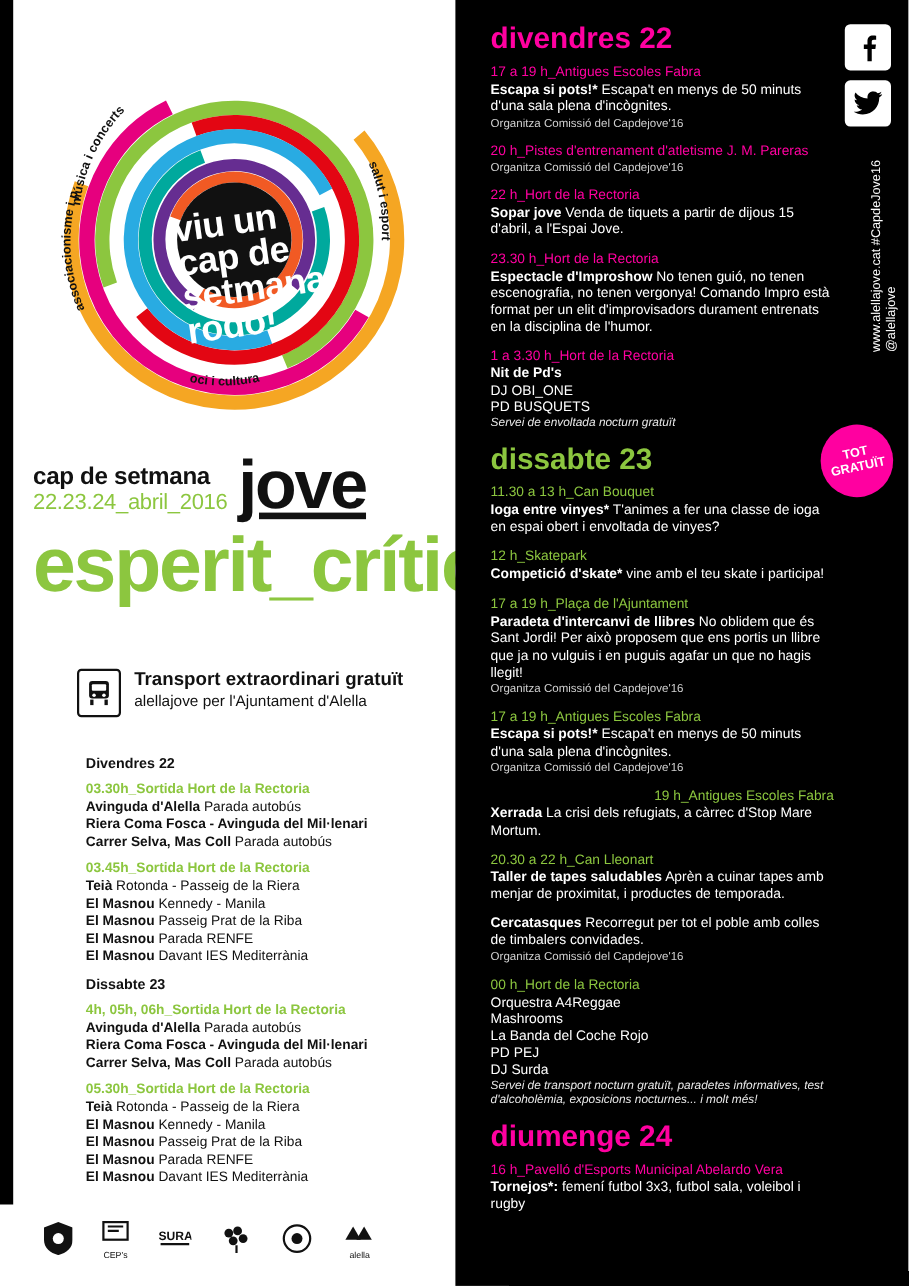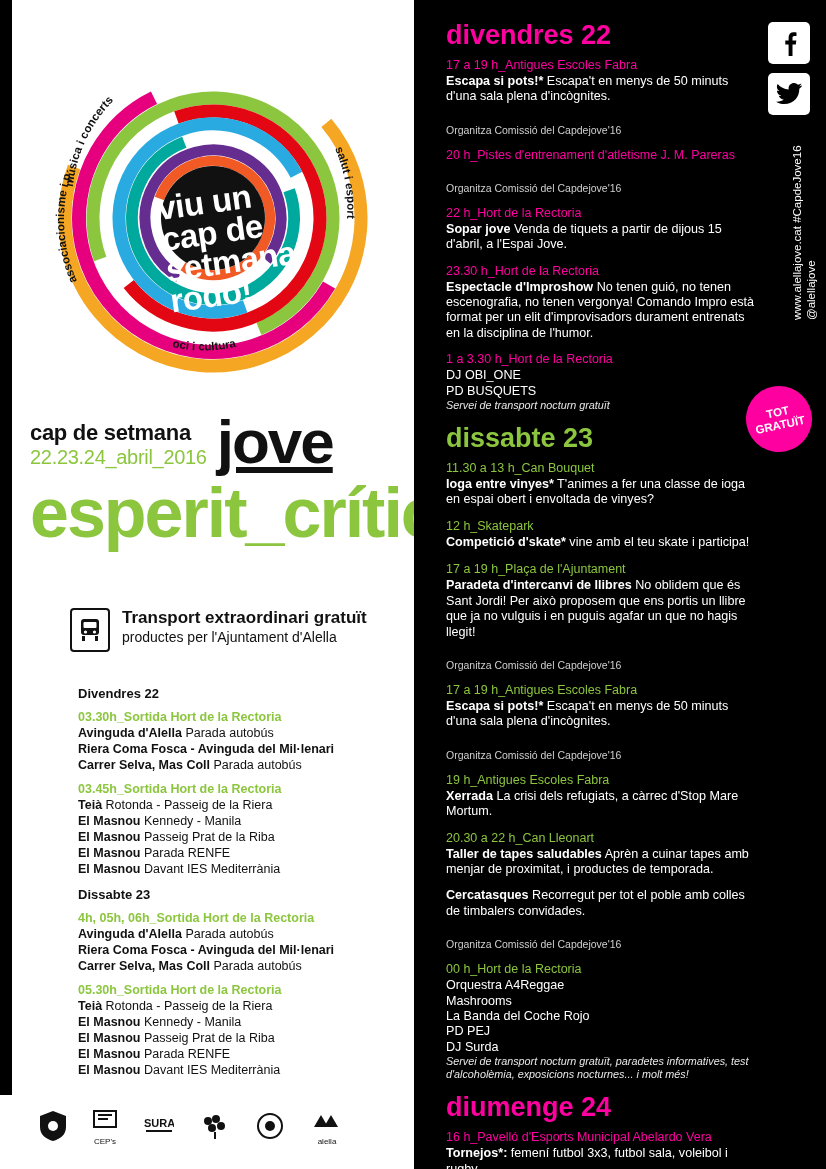--- a/index.html
+++ b/index.html
@@ -87,21 +87,21 @@
     width: 412px; height:1169px; background:#000; color:#fff; position:relative;
     padding: 14px 0 0 0;
   }
   .right-inner { padding-left:32px; padding-right:68px; }
   .day-title { font-size:27px; font-weight:bold; color:#ff00a0; line-height:30px; margin:6px 0 8px 0; }
   .day-title.green { color:#8cc63f; }
   .ev { margin-bottom:11px; }
   .ev-when { color:#ff00a0; font-size:12.5px; line-height:15px; margin-bottom:1px; }
   .ev-body { font-size:12.6px; line-height:15.4px; color:#fff; }
   .ev-body b { font-weight:bold; }
-  .ev-org { font-size:10.5px; color:#cfcfcf; line-height:13px; margin-top:19px; }
+  .ev-org { font-size:10.5px; color:#cfcfcf; line-height:13px; margin-top:1px; }
   .ev-list { font-size:12.6px; line-height:15.4px; }
   .ev-note { font-size:10.8px; font-style:italic; color:#e8e8e8; line-height:13px; }
 
   
   .social { position:absolute; right:14px; top:22px; width:44px; }
   .sq {
     width:42px; height:42px; background:#fff; border-radius:5px;
     display:flex; align-items:center; justify-content:center;
     margin-bottom:9px; color:#000;
   }
@@ -186,21 +186,21 @@
           <rect x="3" y="2" width="18" height="16" rx="3" fill="#111"></rect>
           <rect x="5.5" y="5" width="13" height="6" rx="1" fill="#fff"></rect>
           <circle cx="7.5" cy="15" r="1.6" fill="#fff"></circle>
           <circle cx="16.5" cy="15" r="1.6" fill="#fff"></circle>
           <rect x="4" y="19" width="3" height="5" fill="#111"></rect>
           <rect x="17" y="19" width="3" height="5" fill="#111"></rect>
         </svg>
       </div>
       <div class="transport-text">
         <div class="transport-title">Transport extraordinari gratuït</div>
-        <div class="transport-sub">productes per l'Ajuntament d'Alella</div>
+        <div class="transport-sub">alellajove per l'Ajuntament d'Alella</div>
       </div>
     </div>
 
     <div class="schedule" id="schedule">
         <div class="sch-day">Divendres 22</div>
         <div class="sch-head">03.30h_Sortida Hort de la Rectoria</div>
         <div class="sch-line"><b>Avinguda d'Alella</b> Parada autobús</div>
         <div class="sch-line"><b>Riera Coma Fosca - Avinguda del Mil·lenari</b></div>
         <div class="sch-line"><b>Carrer Selva, Mas Coll</b> Parada autobús</div>
         <div class="sch-head">03.45h_Sortida Hort de la Rectoria</div>
@@ -268,23 +268,24 @@
         <div class="ev">
           <div class="ev-when" style="color: rgb(255, 0, 160);">22 h_Hort de la Rectoria</div>
           <div class="ev-body"><b>Sopar jove</b> Venda de tiquets a partir de dijous 15 d'abril, a l'Espai Jove.</div>
         </div>
         <div class="ev">
           <div class="ev-when" style="color: rgb(255, 0, 160);">23.30 h_Hort de la Rectoria</div>
           <div class="ev-body"><b>Espectacle d'Improshow</b> No tenen guió, no tenen escenografia, no tenen vergonya! Comando Impro està format per un elit d'improvisadors durament entrenats en la disciplina de l'humor.</div>
         </div>
         <div class="ev">
           <div class="ev-when" style="color: rgb(255, 0, 160);">1 a 3.30 h_Hort de la Rectoria</div>
+          <div class="ev-body"><b>Nit de Pd's</b></div>
           <div class="ev-list">DJ OBI_ONE</div>
           <div class="ev-list">PD BUSQUETS</div>
-          <div class="ev-note">Servei de transport nocturn gratuït</div>
+          <div class="ev-note">Servei de envoltada nocturn gratuït</div>
         </div>
         <div class="day-title green" style="color: rgb(140, 198, 63);">dissabte 23</div>
         <div class="ev">
           <div class="ev-when" style="color: rgb(140, 198, 63);">11.30 a 13 h_Can Bouquet</div>
           <div class="ev-body"><b>Ioga entre vinyes*</b> T'animes a fer una classe de ioga en espai obert i envoltada de vinyes?</div>
         </div>
         <div class="ev">
           <div class="ev-when" style="color: rgb(140, 198, 63);">12 h_Skatepark</div>
           <div class="ev-body"><b>Competició d'skate*</b> vine amb el teu skate i participa!</div>
         </div>
@@ -292,21 +293,21 @@
           <div class="ev-when" style="color: rgb(140, 198, 63); margin-top: 12px;">17 a 19 h_Plaça de l'Ajuntament</div>
           <div class="ev-body"><b>Paradeta d'intercanvi de llibres</b> No oblidem que és Sant Jordi! Per això proposem que ens portis un llibre que ja no vulguis i en puguis agafar un que no hagis llegit!</div>
           <div class="ev-org">Organitza Comissió del Capdejove'16</div>
         </div>
         <div class="ev">
           <div class="ev-when" style="color: rgb(140, 198, 63);">17 a 19 h_Antigues Escoles Fabra</div>
           <div class="ev-body"><b>Escapa si pots!*</b> Escapa't en menys de 50 minuts d'una sala plena d'incògnites.</div>
           <div class="ev-org">Organitza Comissió del Capdejove'16</div>
         </div>
         <div class="ev">
-          <div class="ev-when" style="color: rgb(140, 198, 63);">19 h_Antigues Escoles Fabra</div>
+          <div class="ev-when" style="color: rgb(140, 198, 63); text-align: right;">19 h_Antigues Escoles Fabra</div>
           <div class="ev-body"><b>Xerrada</b> La crisi dels refugiats, a càrrec d'Stop Mare Mortum.</div>
         </div>
         <div class="ev">
           <div class="ev-when" style="color: rgb(140, 198, 63);">20.30 a 22 h_Can Lleonart</div>
           <div class="ev-body"><b>Taller de tapes saludables</b> Aprèn a cuinar tapes amb menjar de proximitat, i productes de temporada.</div>
         </div>
         <div class="ev">
           <div class="ev-body"><b>Cercatasques</b> Recorregut per tot el poble amb colles de timbalers convidades.</div>
           <div class="ev-org">Organitza Comissió del Capdejove'16</div>
         </div>

